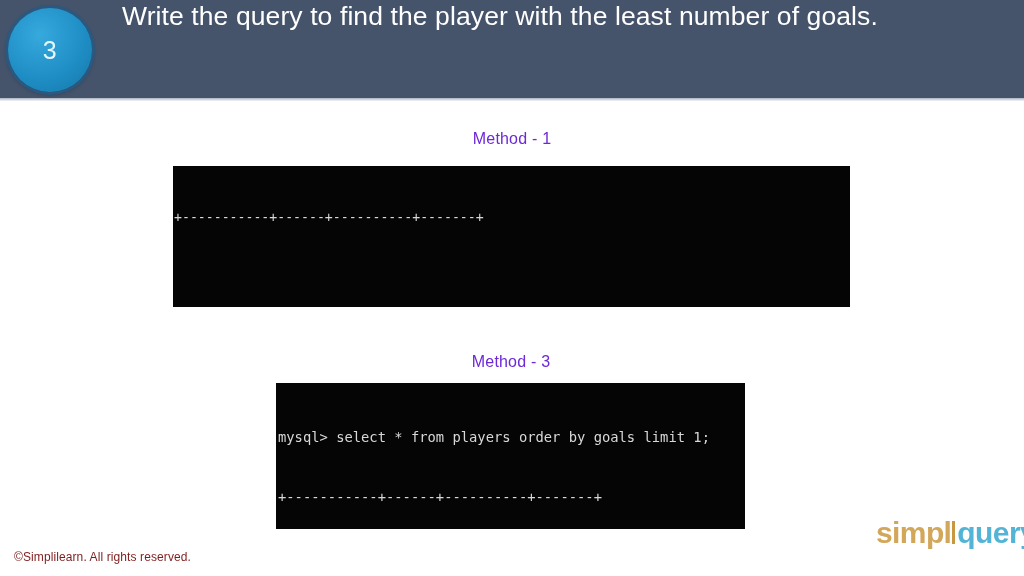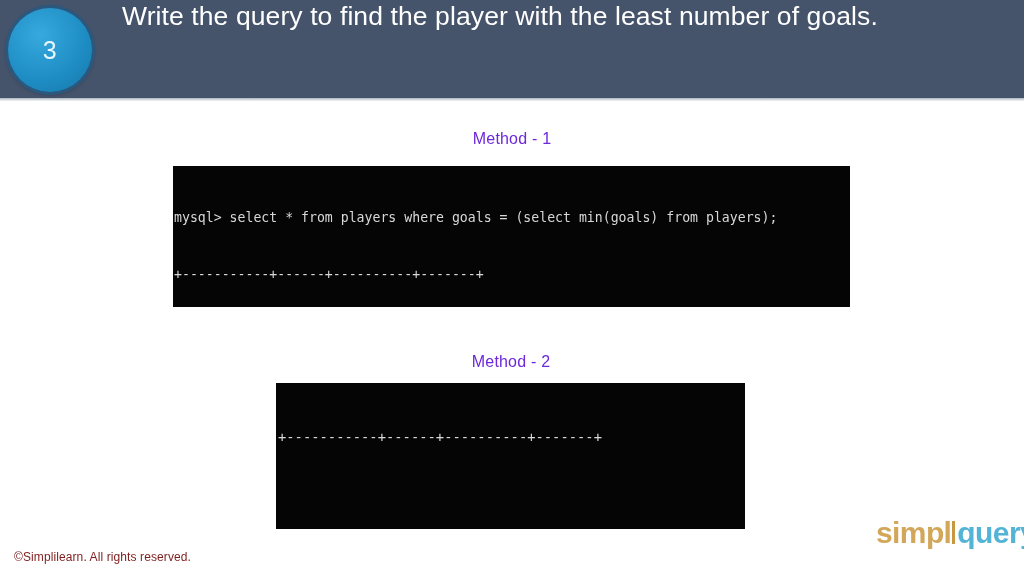--- a/index.html
+++ b/index.html
@@ -174,32 +174,32 @@
 
 <div class="badge">
   <span class="badge-num">3</span>
 </div>
 
 <div class="header-title">Write the query to find the player with the least number of goals.</div>
 
 <div class="method-label" id="method-1-label">Method - 1</div>
 
 <div class="terminal" id="terminal-1">
-  <span class="term-line">mysql&gt; select * from players where goals = (select min(goals) from players);</span>
   <span class="term-line">+-----------+------+----------+-------+</span>
   
   
   
   
   
 </div>
 
-<div class="method-label" id="method-2-label">Method - 2</div>
+<div class="method-label" id="method-2-label">Method - 3</div>
 
 <div class="terminal" id="terminal-2">
+  <span class="term-line">mysql&gt; select * from players order by goals limit 1;</span>
   <span class="term-line">+-----------+------+----------+-------+</span>
   
   
   
   
   
 </div>
 
 <div class="copyright">©Simplilearn. All rights reserved.</div>
 

